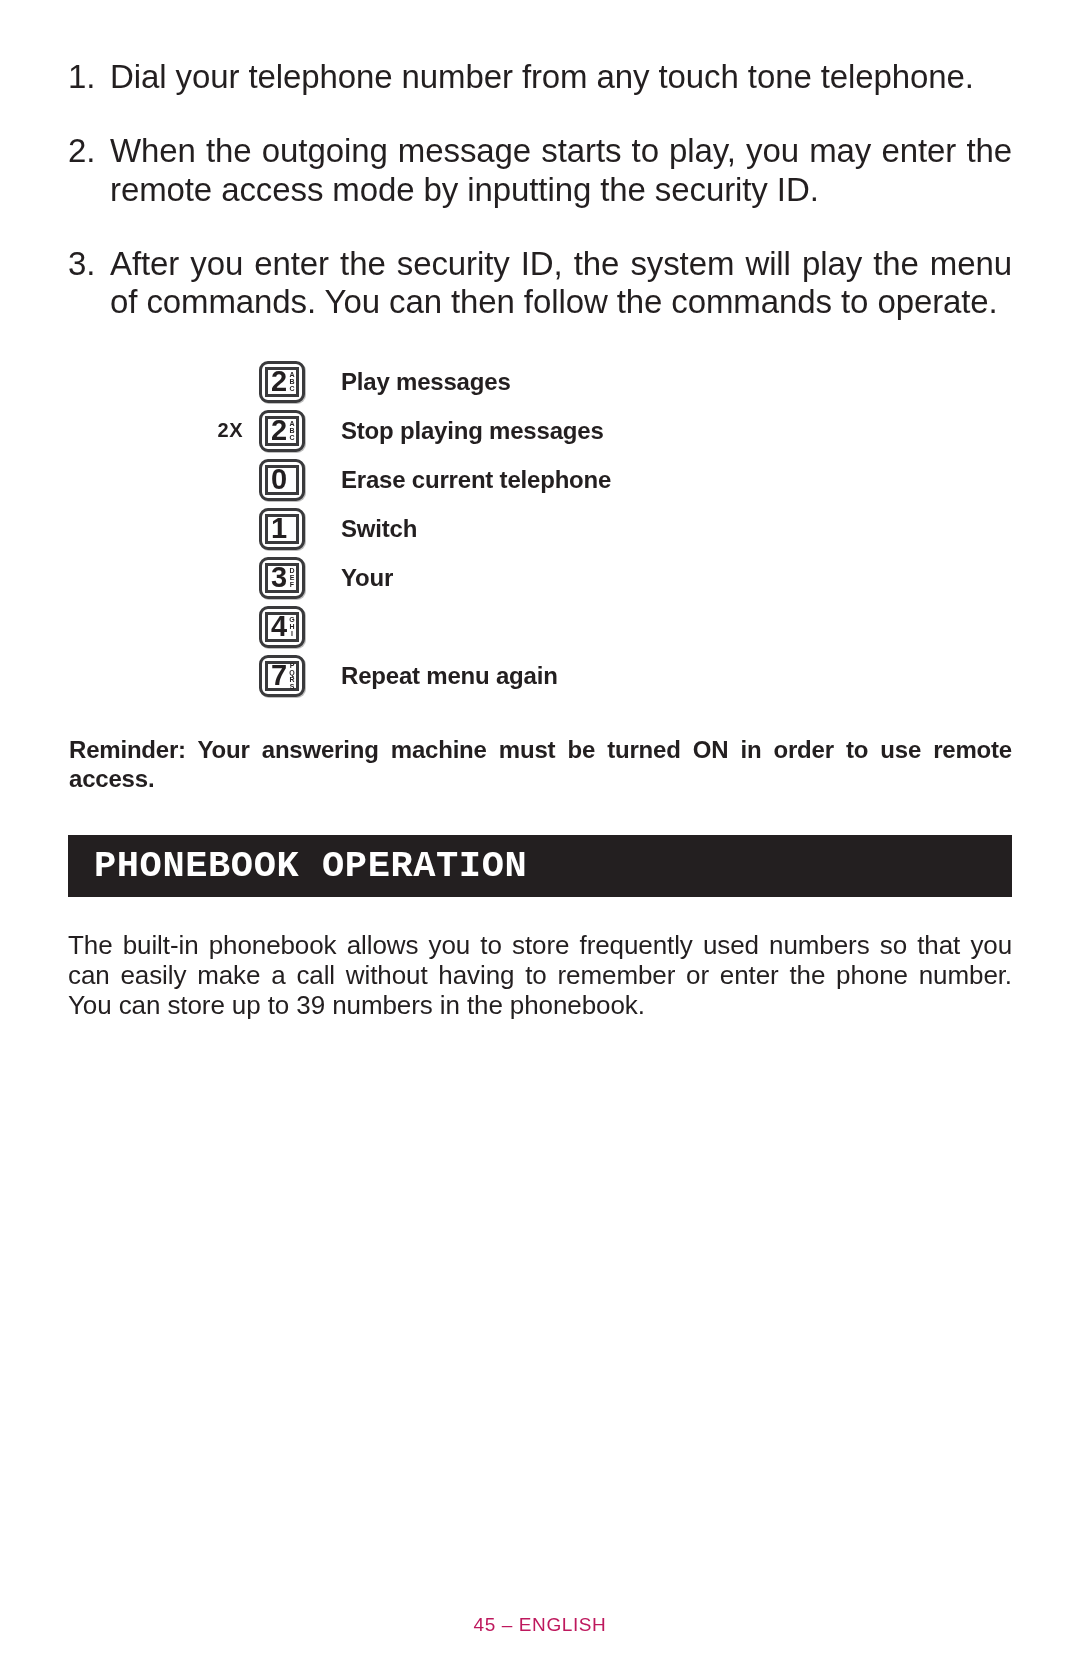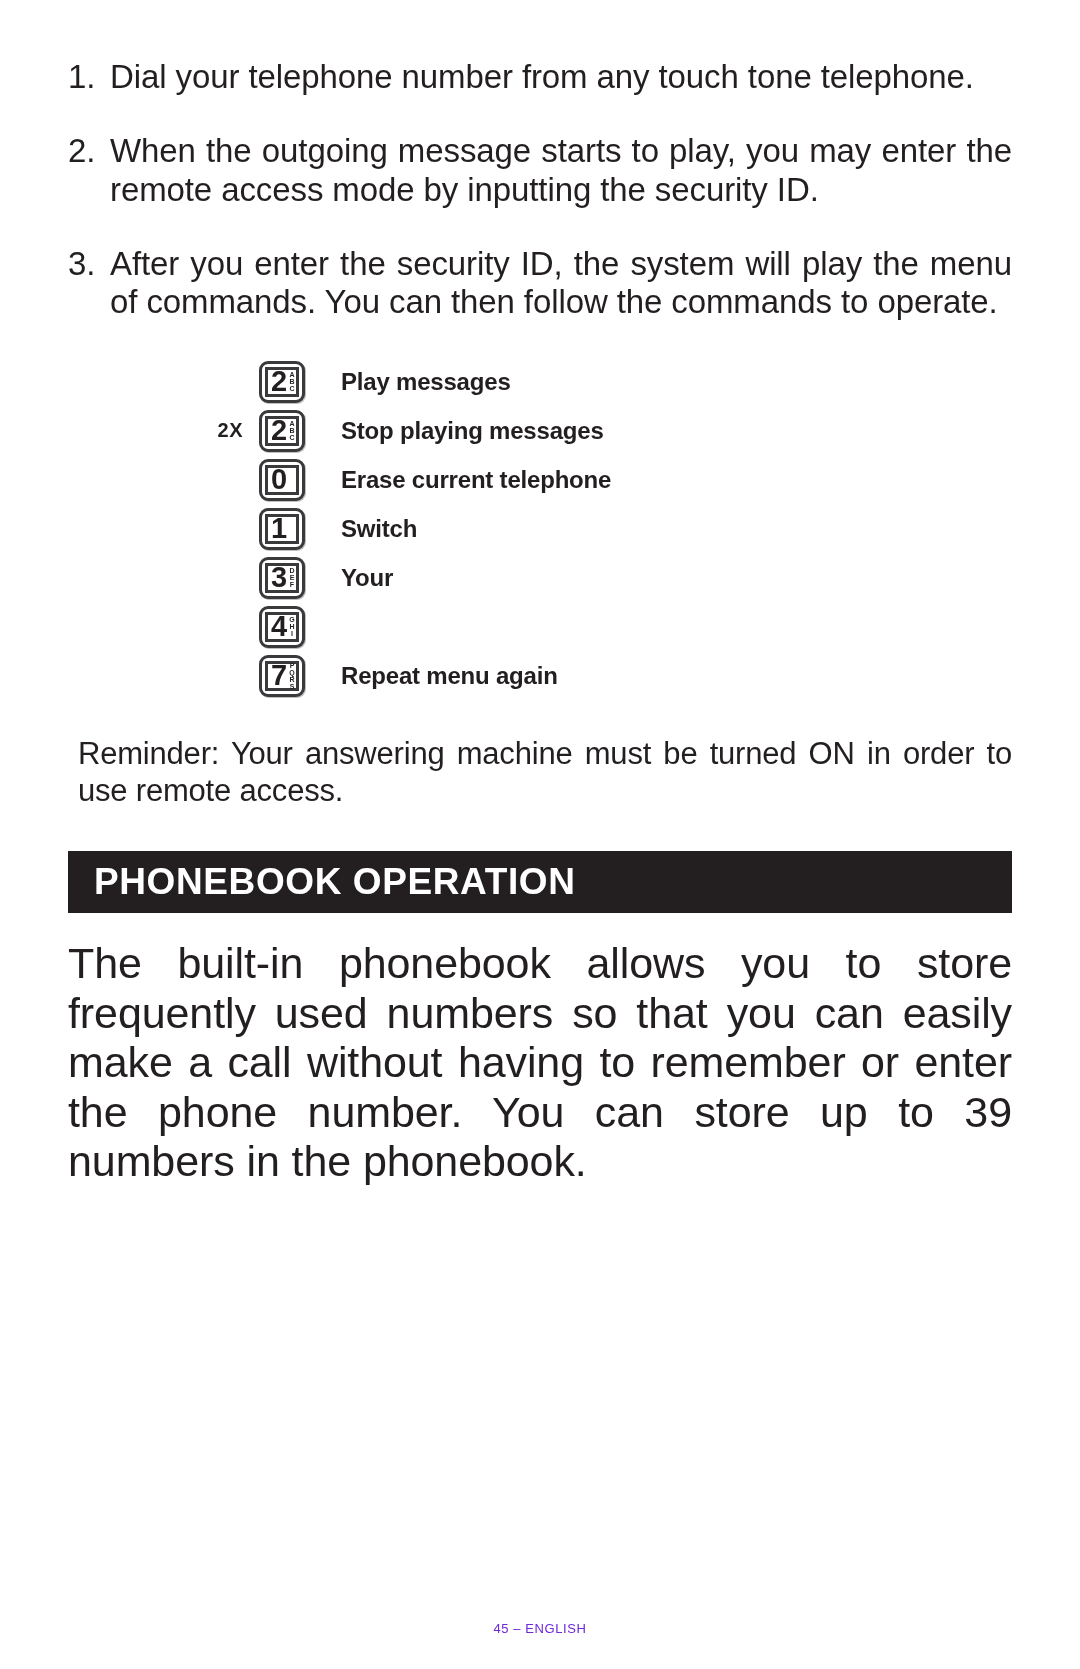--- a/index.html
+++ b/index.html
@@ -142,66 +142,67 @@
     line-height: 1.05;
     color: #231f20;
     margin-left: 1px;
     letter-spacing: 0px;
     writing-mode: vertical-rl;
     text-orientation: upright;
   }
 
   
   .reminder {
-    font-size: 31px;
-    font-weight: normal;
+    font-size: 24px;
+    font-weight: bold;
     line-height: 1.18;
-    margin: 36px 0 0 10px;
+    margin: 36px 0 0 1px;
     text-align: justify;
     text-justify: inter-word;
     letter-spacing: -0.2px;
   }
 
   
   .section-banner {
     margin-top: 42px;
     background: #231f20;
     height: 62px;
     display: flex;
     align-items: center;
     padding-left: 26px;
     box-sizing: border-box;
   }
   .section-banner-title {
     color: #ffffff;
     font-size: 37px;
     font-weight: bold;
     letter-spacing: 0.6px;
+    font-family: Liberation Mono, monospace;
   }
 
   
   .body-para {
-    font-size: 43px;
+    font-size: 26px;
     line-height: 1.15;
-    margin: 26px 0 0 0;
+    margin: 34px 0 0 0;
     text-align: justify;
     text-justify: inter-word;
     letter-spacing: -0.1px;
   }
 
   
   .footer {
     position: absolute;
     left: 0;
     right: 0;
     bottom: 33px;
     text-align: center;
-    font-size: 13px;
+    font-size: 19px;
     letter-spacing: 0.6px;
-    color: #6d28d9;
+    color: #be185d;
   }
 </style>
 </head>
 <body>
 
 <div class="page">
 
   <ol class="steps">
     <li class="step">
       <span class="step-num">1.</span>

